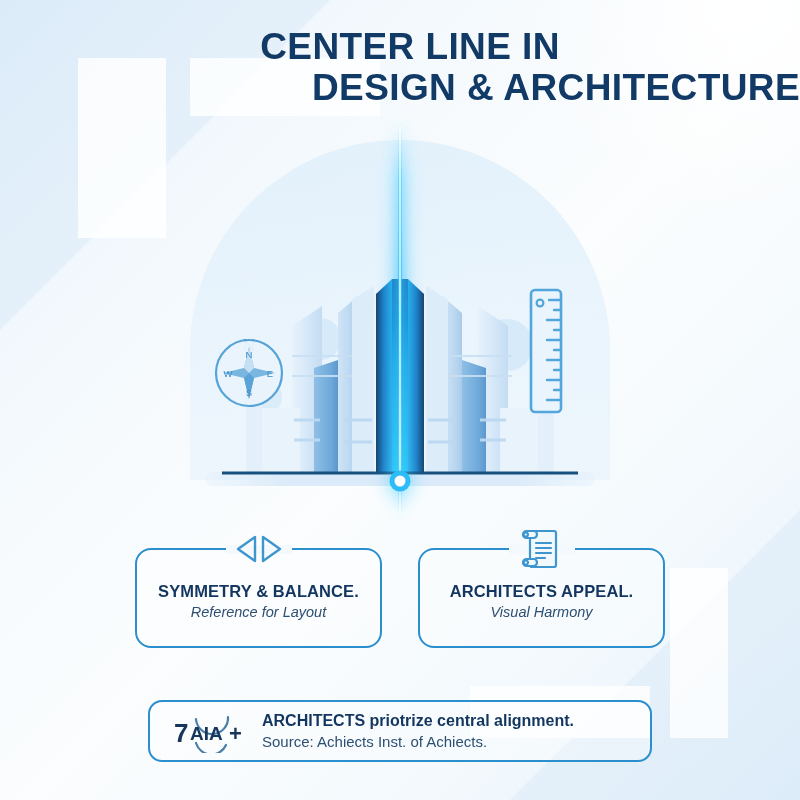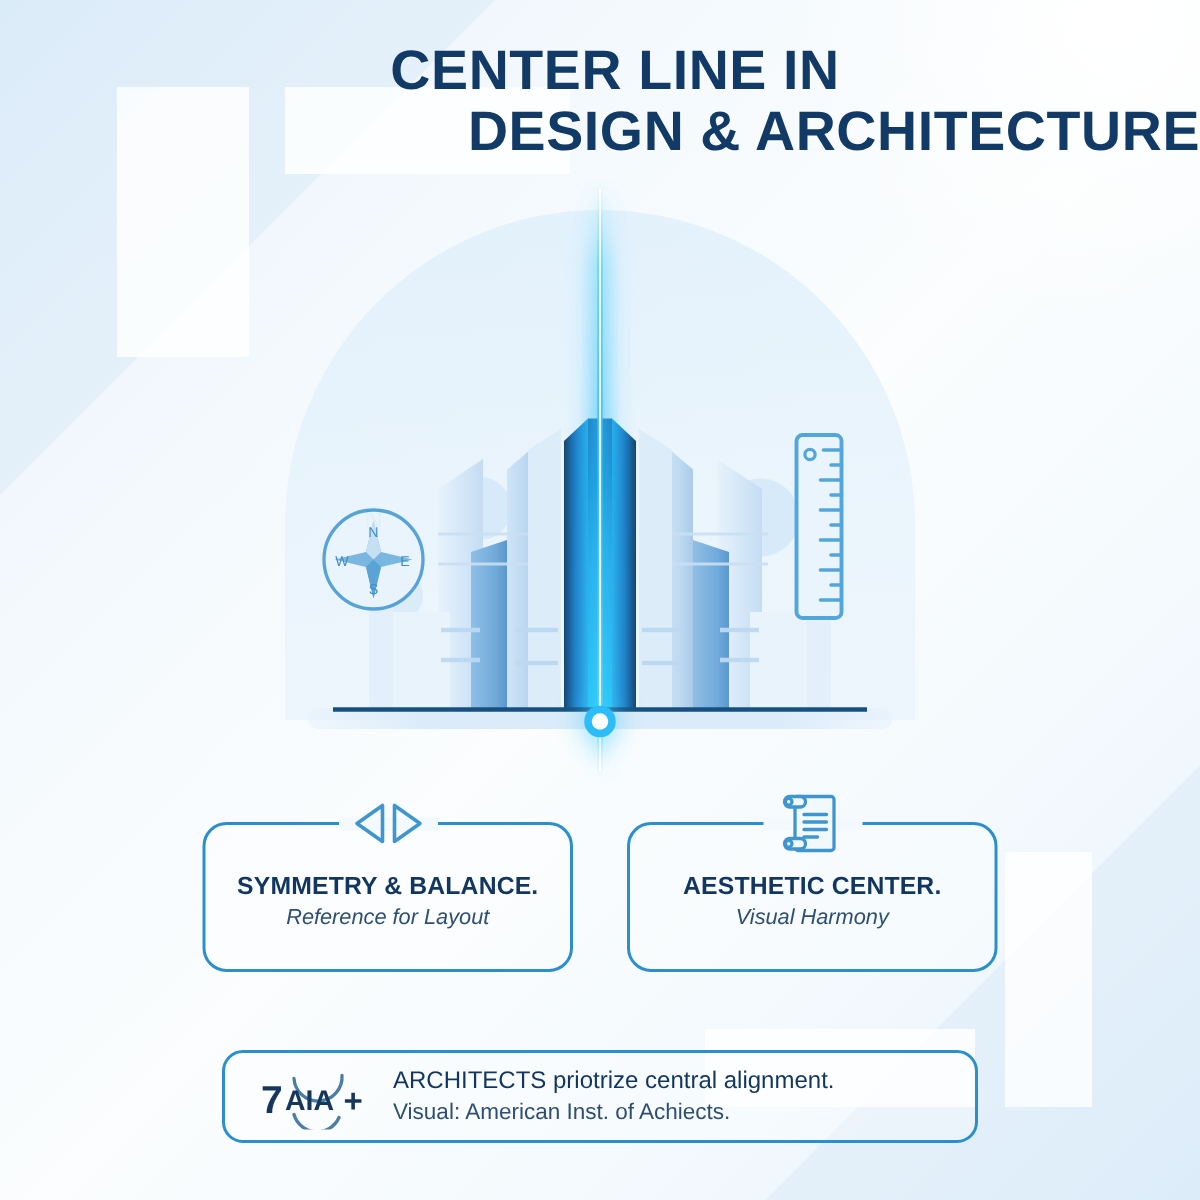--- a/index.html
+++ b/index.html
@@ -113,21 +113,21 @@
     width:504px; height:62px;
     border:2px solid #2a8fcc;
     border-radius:14px;
     background:rgba(255,255,255,0.30);
     display:flex; align-items:center;
     padding:0 16px;
   }
   .badge { width:86px; height:44px; flex:0 0 auto; }
   .footer-text { margin-left:10px; }
   .footer-main {
-    color:#12365f; font-size:16px; font-weight:normal; line-height:1.25;
+    color:#12365f; font-size:16px; font-weight:bold; line-height:1.25;
   }
   .footer-sub {
     color:#2d4f72; font-size:15px; line-height:1.3; margin-top:1px;
   }
 </style>
 </head>
 <body>
 
 <div id="stage">
 
@@ -328,35 +328,35 @@
             <rect x="4" y="31" width="14" height="7" rx="3.5" fill="#f2f9fd"></rect>
             <path d="M9 6.5 a2.2 2.2 0 1 0 0 .001"></path>
             <path d="M9 34.5 a2.2 2.2 0 1 0 0 .001"></path>
             <line x1="17" y1="15" x2="32" y2="15"></line>
             <line x1="17" y1="20" x2="32" y2="20"></line>
             <line x1="17" y1="25" x2="32" y2="25"></line>
             <line x1="17" y1="30" x2="26" y2="30"></line>
           </g>
         </svg>
       </div>
-      <div class="card-title">AESTHETIC CENTER.</div>
+      <div class="card-title">ARCHITECTS APPEAL.</div>
       <div class="card-sub">Visual Harmony</div>
     </div>
 
   </div>
 
   <div class="footer-card">
     <div class="badge">
       <svg width="86" height="44" viewBox="0 0 86 44" xmlns="http://www.w3.org/2000/svg">
         <path d="M62 8 A16 16 0 1 1 30 10" fill="none" stroke="#4a7ea8" stroke-width="2.2" stroke-linecap="round"></path>
         <path d="M30 34 A16 16 0 0 0 60 36" fill="none" stroke="#4a7ea8" stroke-width="2.2" stroke-linecap="round"></path>
         <text x="8" y="33" font-family="Liberation Sans, sans-serif" font-size="26" font-weight="bold" fill="#17365c">7</text>
         <text x="24" y="31" font-family="Liberation Sans, sans-serif" font-size="19" font-weight="bold" fill="#17365c">AIA</text>
         <text x="63" y="32" font-family="Liberation Sans, sans-serif" font-size="22" font-weight="bold" fill="#17365c">+</text>
       </svg>
     </div>
     <div class="footer-text">
       <div class="footer-main">ARCHITECTS priotrize central alignment.</div>
-      <div class="footer-sub">Visual: American Inst. of Achiects.</div>
+      <div class="footer-sub">Source: Achiects Inst. of Achiects.</div>
     </div>
   </div>
 
 </div>
 
 </body></html>

